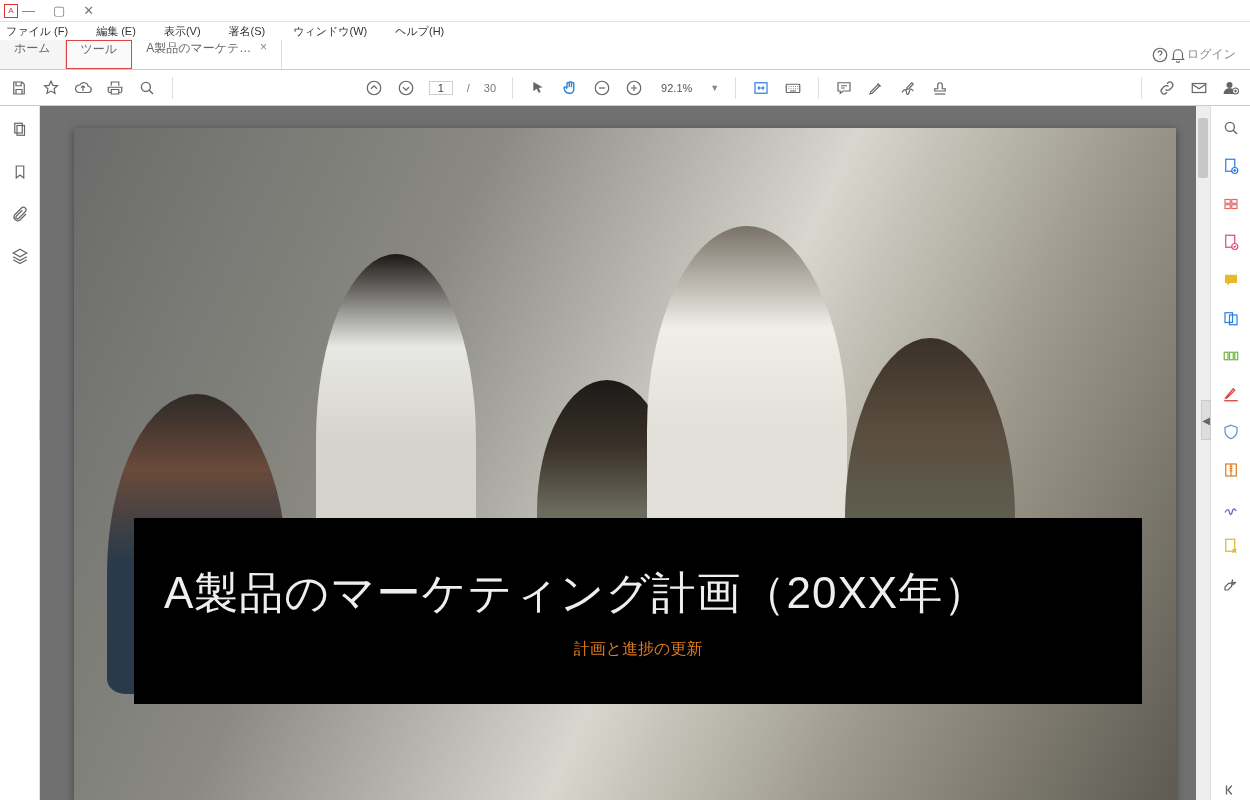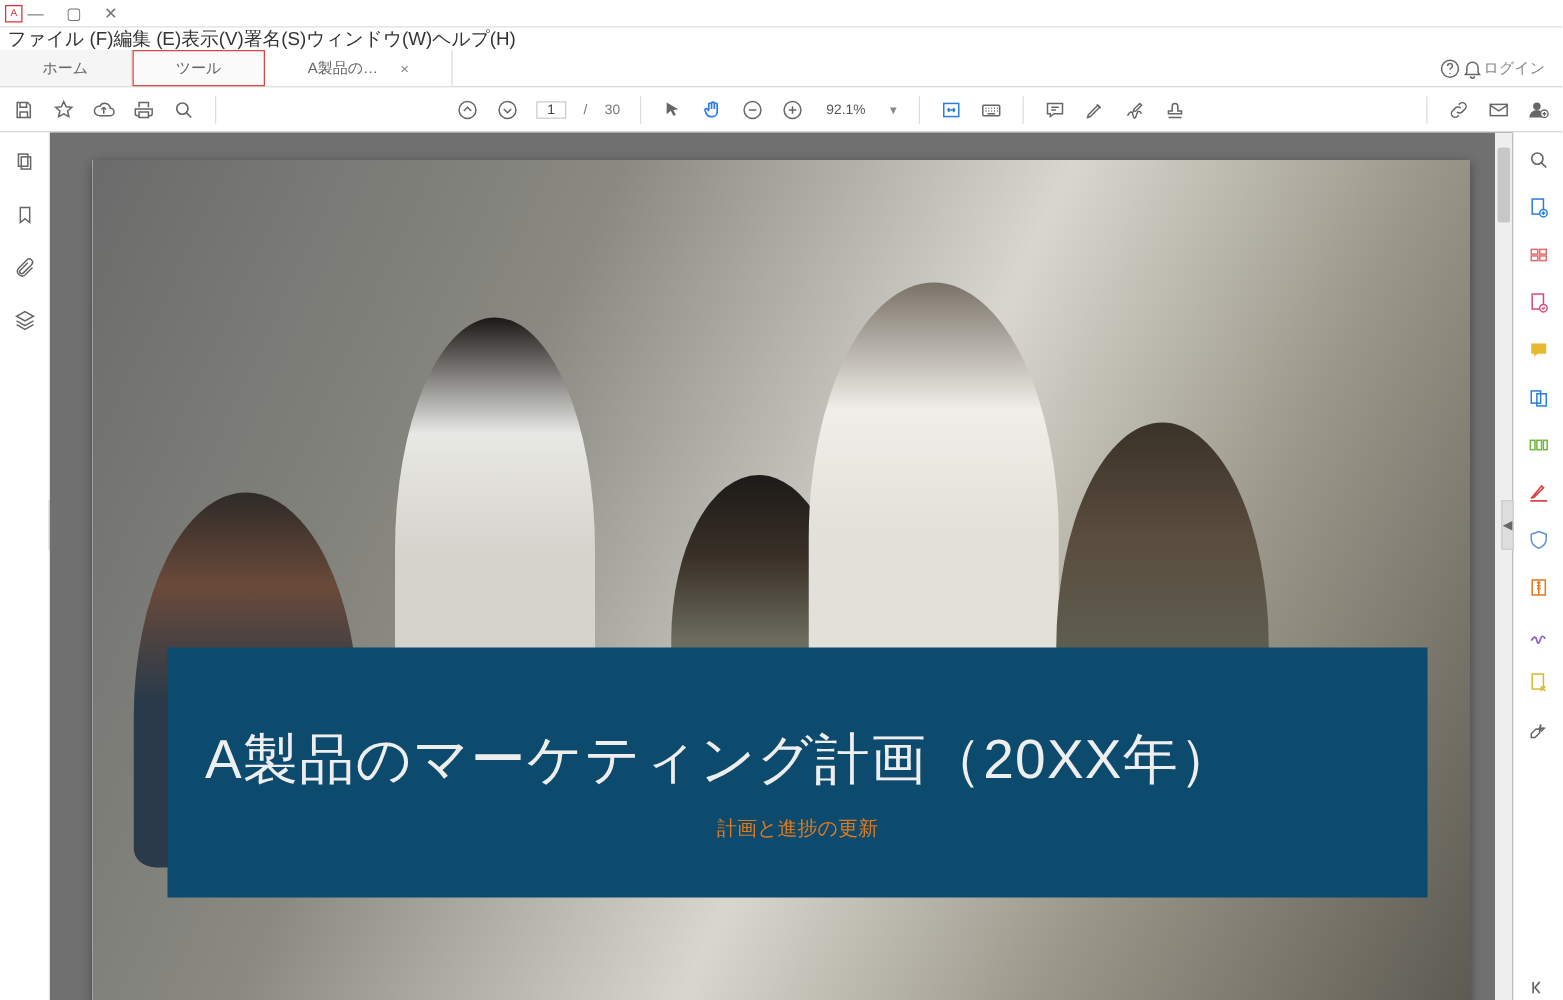--- a/index.html
+++ b/index.html
@@ -6,26 +6,26 @@
 body { font-family: "Segoe UI", Arial, sans-serif; background: #fff; width: 1250px; height: 800px; overflow: hidden; }
 
 
 .title-bar { height: 22px; display: flex; align-items: center; padding: 0 4px; border-bottom: 1px solid #e0e0e0; font-size: 11px; color: #555; }
 .app-icon { width: 14px; height: 14px; background: #fff; border: 1px solid #d33; color: #d33; font-size: 8px; text-align: center; line-height: 12px; margin-right: 4px; }
 .title-text { flex: 1; }
 .win-controls { display: flex; gap: 18px; color: #777; font-size: 13px; padding-right: 8px; }
 .win-btn { cursor: pointer; }
 
 
-.menu-bar { height: 18px; display: flex; gap: 0; padding: 0 6px; font-size: 15px; color: #333; align-items: center; text-align: center; }
+.menu-bar { height: 18px; display: flex; gap: 28px; padding: 0 6px; font-size: 11px; color: #333; align-items: center; text-align: center; }
 .menu-item { cursor: pointer; }
 
 
 .tabs { height: 30px; display: flex; align-items: stretch; border-bottom: 1px solid #ccc; font-size: 12px; }
-.tab { padding: 0 34px; display: flex; align-items: center; border-right: 1px solid #ddd; background: #f5f5f5; cursor: pointer; color: #666; }
+.tab { padding: 0 14px; display: flex; align-items: flex-start; border-right: 1px solid #ddd; background: #f5f5f5; cursor: pointer; color: #666; }
 .tab.highlight { border: 1px solid #d44; background: #fafafa; }
 .tab.doc { background: #fff; max-width: 150px; gap: 8px; }
 .doc-title { white-space: nowrap; overflow: hidden; text-overflow: ellipsis; max-width: 110px; }
 .tab-close { color: #888; font-size: 12px; }
 .tabs-spacer { flex: 1; }
 .tabs-right { display: flex; align-items: center; padding-right: 14px; color: #777; }
 .login { color: #888; font-size: 12px; cursor: pointer; }
 .icon-btn { width: 18px; height: 18px; display: inline-flex; align-items: center; justify-content: center; color: #666; cursor: pointer; font-size: 15px; }
 
 
@@ -51,21 +51,21 @@
 
 
 .page { margin: 22px 34px; background: #fff; box-shadow: 0 2px 8px rgba(0,0,0,.4); height: 700px; position: relative; overflow: hidden; }
 .hero { position: absolute; top: 0; left: 0; right: 0; height: 100%; background: linear-gradient(115deg, #6b6b6b, #8a8a82 30%, #d8d6ce 55%, #9b978a 75%, #5b5850); }
 .person { position: absolute; border-radius: 50% 50% 10% 10% / 60% 60% 5% 5%; }
 .p1 { left: 3%; top: 38%; width: 180px; height: 300px; background: linear-gradient(#2f2a28, #6a4a3a 25%, #2a3a4a 55%); }
 .p2 { left: 22%; top: 18%; width: 160px; height: 310px; background: linear-gradient(#1a1815, #e8e8e4 30%, #d5d3cc 60%); }
 .p3 { left: 42%; top: 36%; width: 140px; height: 220px; background: linear-gradient(#1c1a18, #3a3028 30%, #6b6b5e 60%); }
 .p4 { left: 52%; top: 14%; width: 200px; height: 340px; background: linear-gradient(#7a7268, #efeee8 30%, #e2e0d8 60%); }
 .p5 { left: 70%; top: 30%; width: 170px; height: 300px; background: linear-gradient(#3a3228, #5a4c3e 30%, #5e5e50 60%); }
-.overlay { position: absolute; left: 60px; right: 34px; top: 390px; background: #0c4a6e; padding: 60px 30px 44px 30px; }
+.overlay { position: absolute; left: 60px; right: 34px; top: 390px; background: #000000; padding: 46px 30px 44px 30px; }
 .doc-h1 { color: #eee; font-size: 44px; font-weight: 400; letter-spacing: 1px; }
 .doc-sub { color: #e07a1c; font-size: 16px; margin-top: 16px; text-align: center; }
 </style>
 </head>
 <body>
 
 <div class="title-bar">
   <div class="app-icon">A</div>
   <div class="win-controls">
     <span class="win-btn">—</span>

